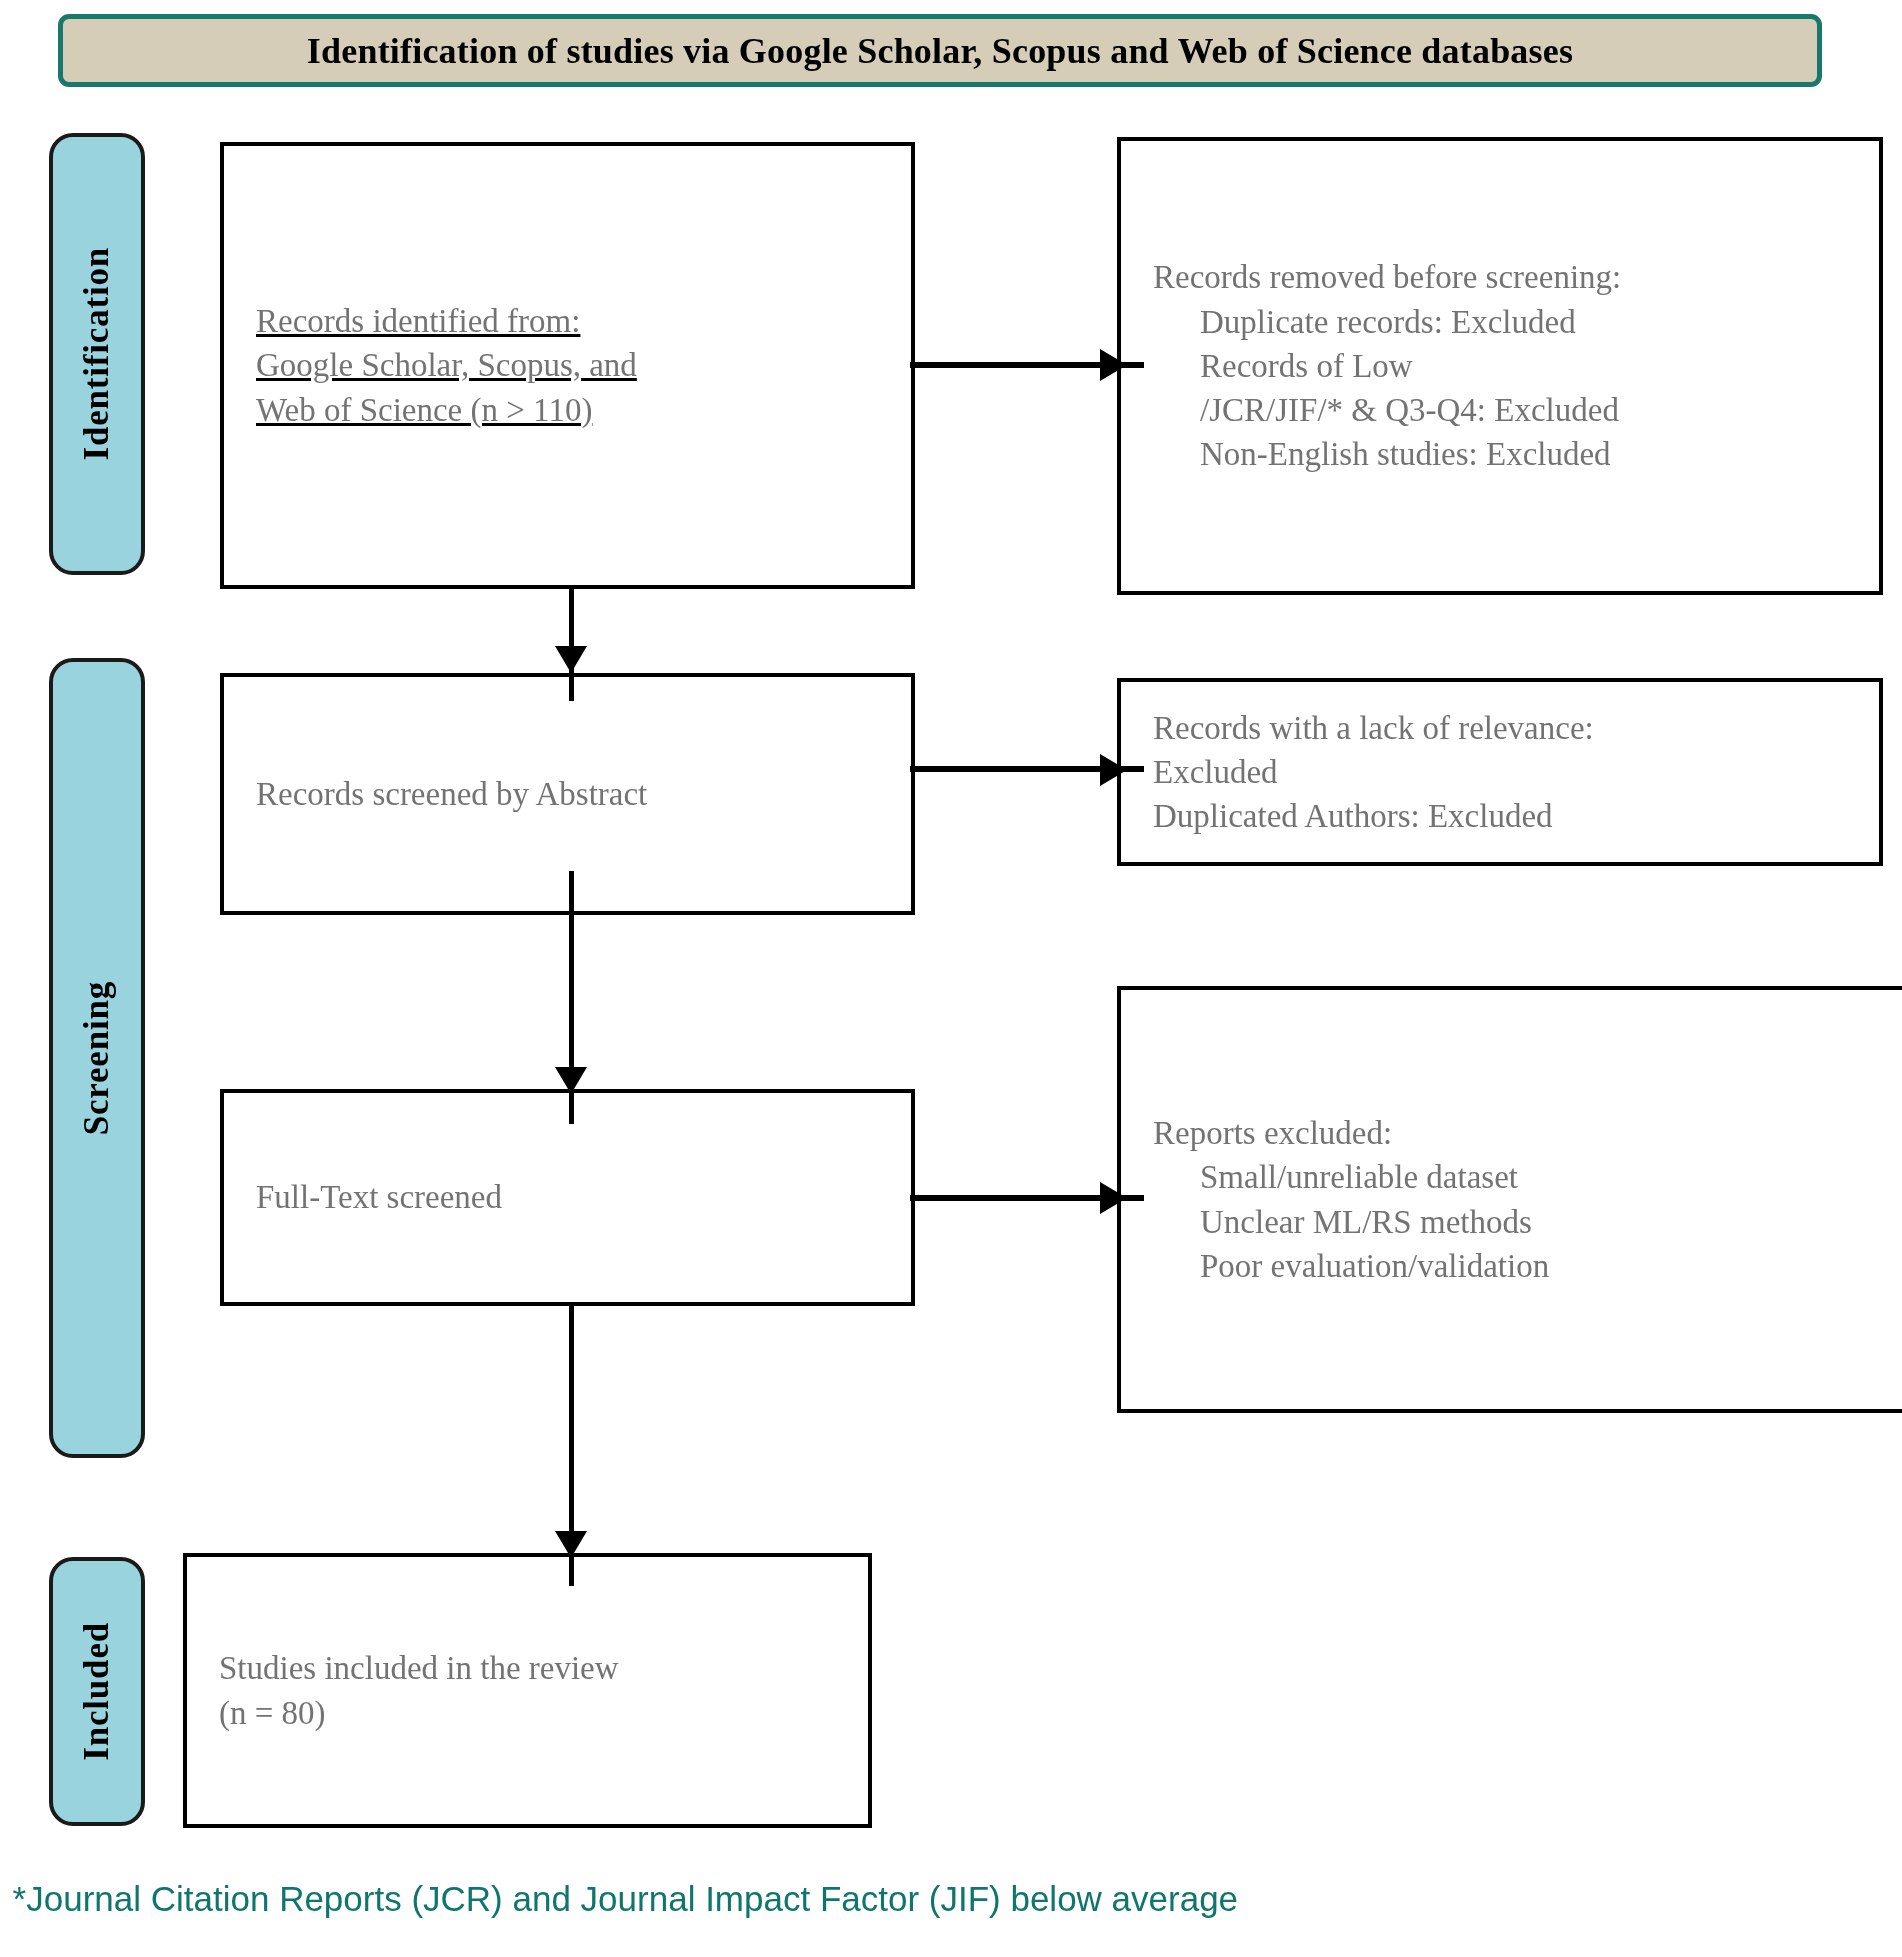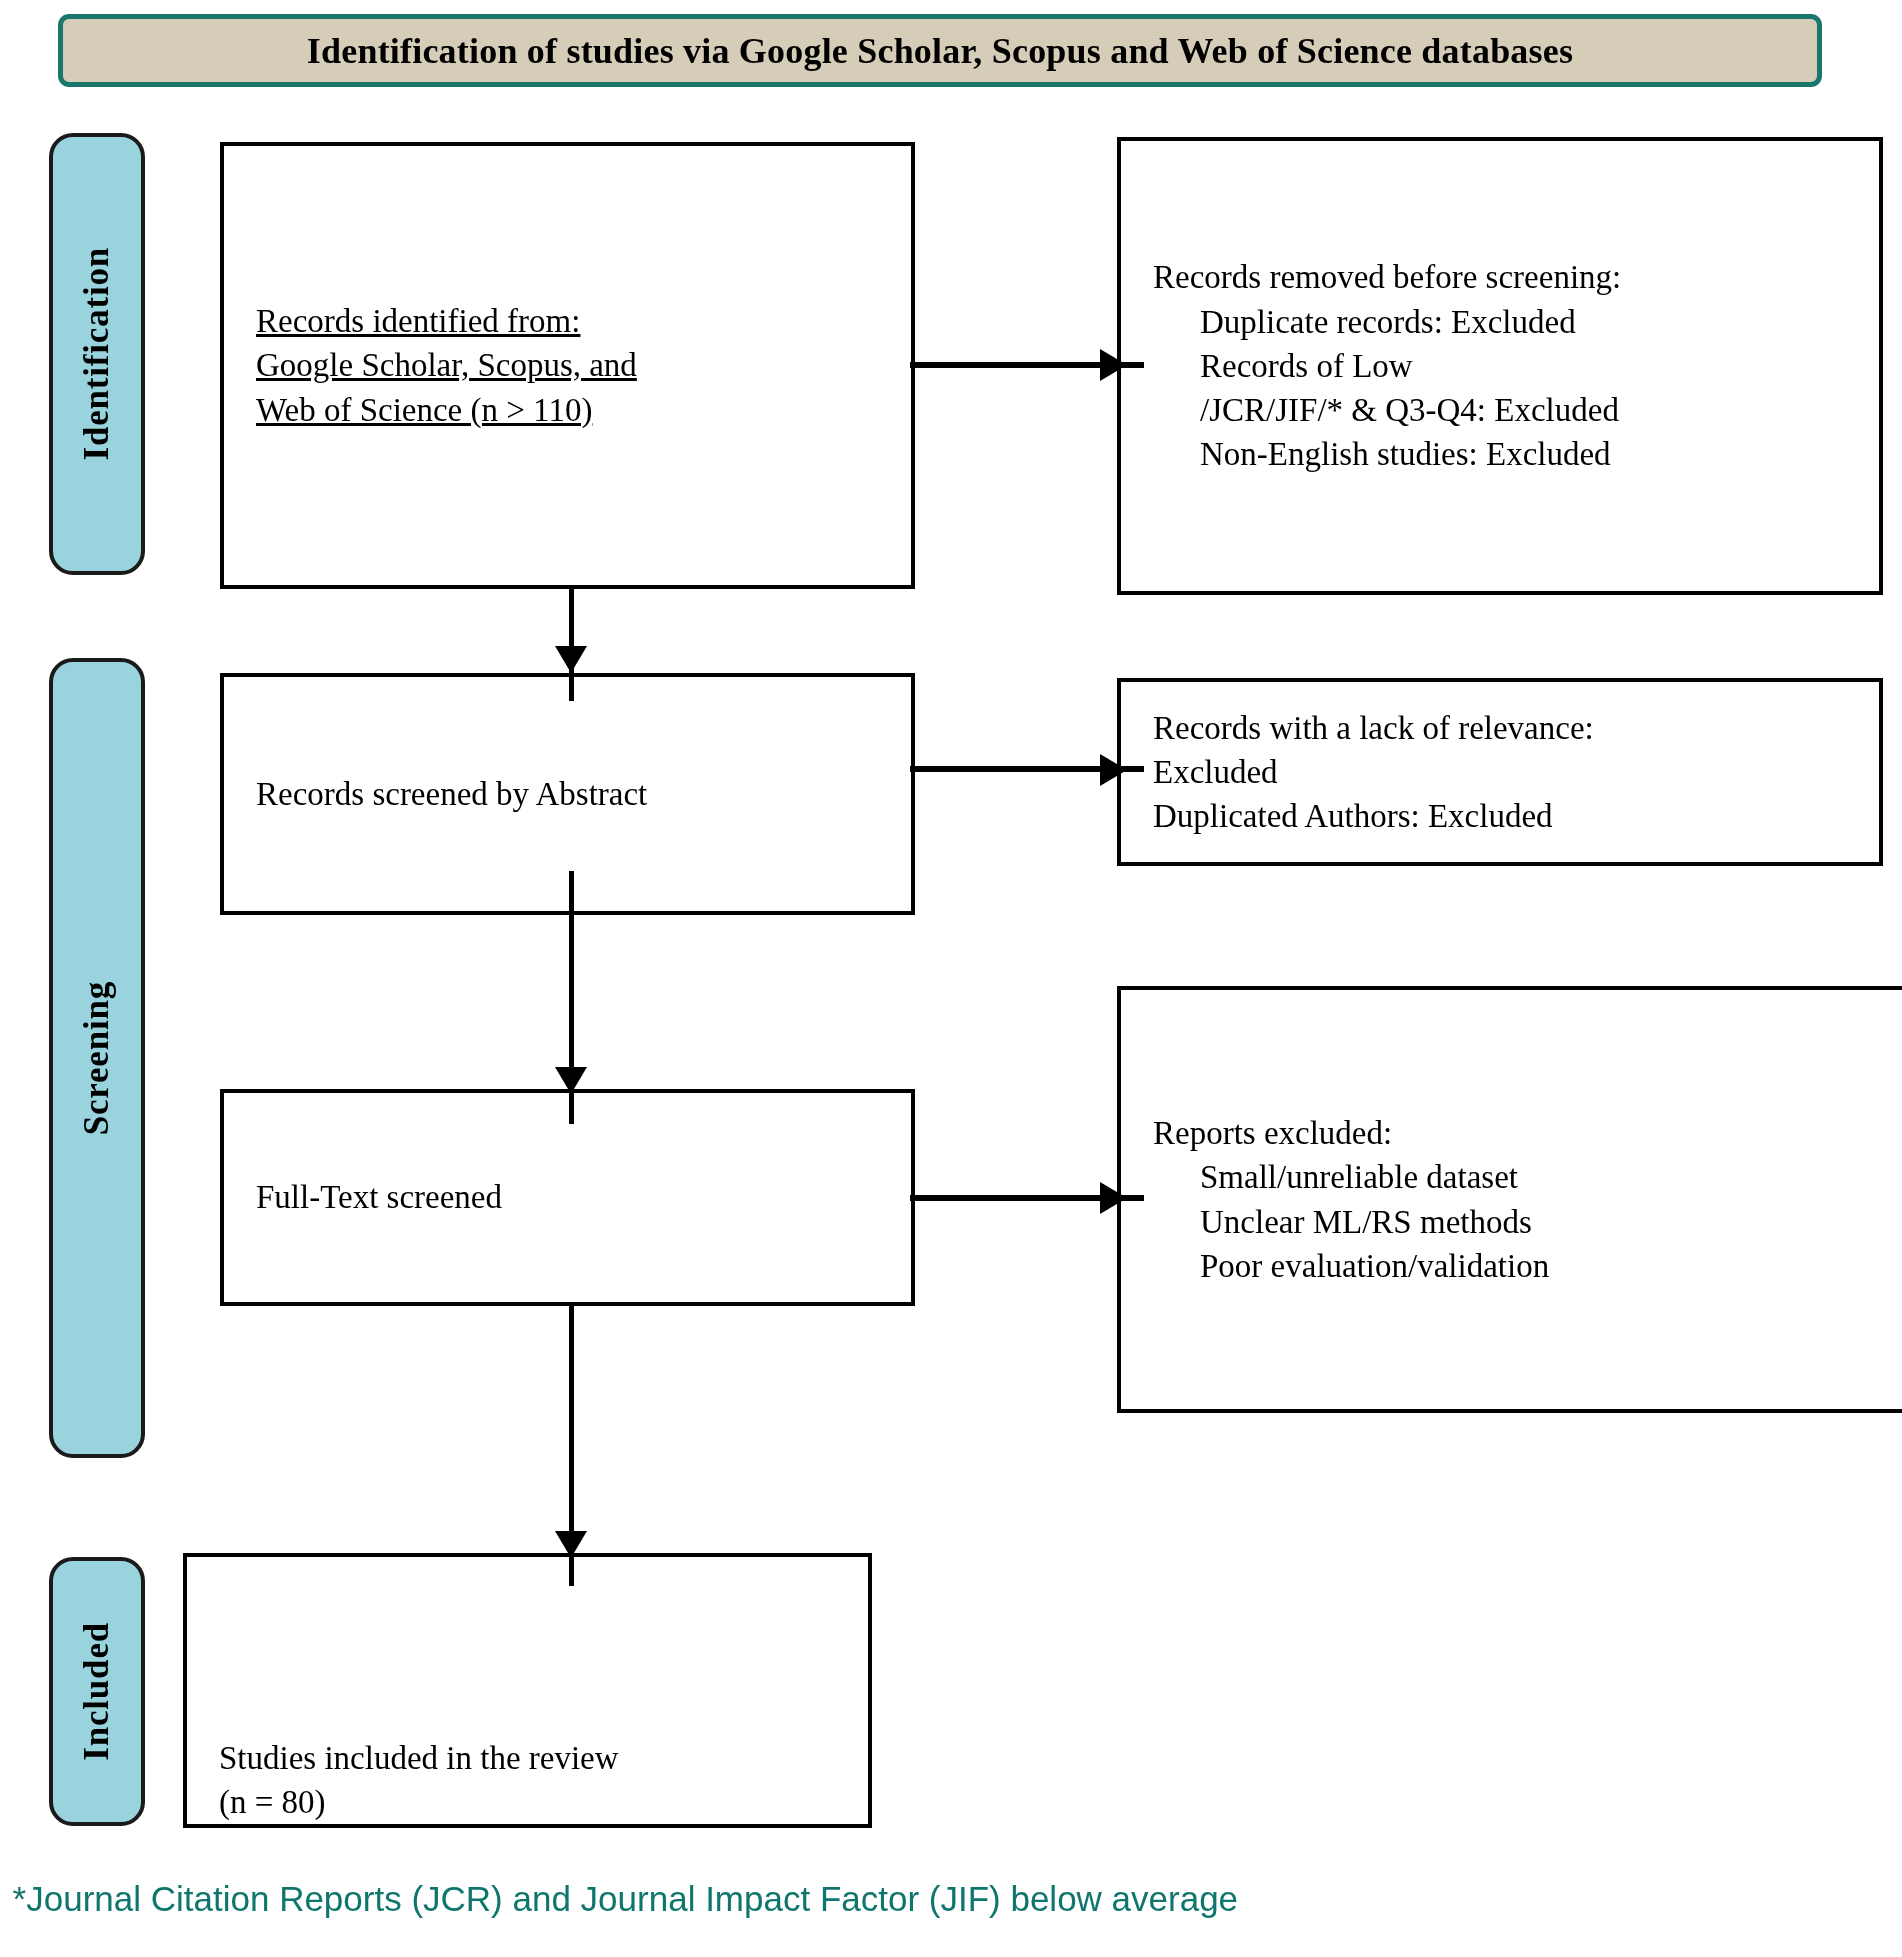--- a/index.html
+++ b/index.html
@@ -78,31 +78,31 @@
     justify-content: center;
   }
   .flow-box .lines {
     padding-left: 32px;
     padding-right: 17.4px;
   }
   .flow-box .line {
     font-size: 33px;
     line-height: 1.34;
     white-space: nowrap;
-    color: #000000;
+    color: #737373;
   }
   .flow-box .line.indent { padding-left: 47px; }
 
   #box-records-identified { left: 220px;  top: 142px;  width: 695px;  height: 447px; text-decoration: underline; }
   #box-records-removed    { left: 1117px; top: 137px;  width: 766px;  height: 458px; }
   #box-records-screened   { left: 220px;  top: 673px;  width: 695px;  height: 242px; }
   #box-lack-relevance     { left: 1117px; top: 678px;  width: 766px;  height: 188px; }
   #box-fulltext-screened  { left: 220px;  top: 1089px; width: 695px;  height: 217px; }
   #box-reports-excluded   { left: 1117px; top: 986px; width: 879px;  height: 427px; }
-  #box-studies-included   { left: 183px;  top: 1553px; width: 689px;  height: 275px; justify-content: flex-end; }
+  #box-studies-included   { left: 183px;  top: 1553px; width: 689px;  height: 275px; }
 
   
   .v-line {
     position: absolute;
     width: 4.7px;
     background: #000000;
   }
   .h-line {
     position: absolute;
     height: 5.5px;

